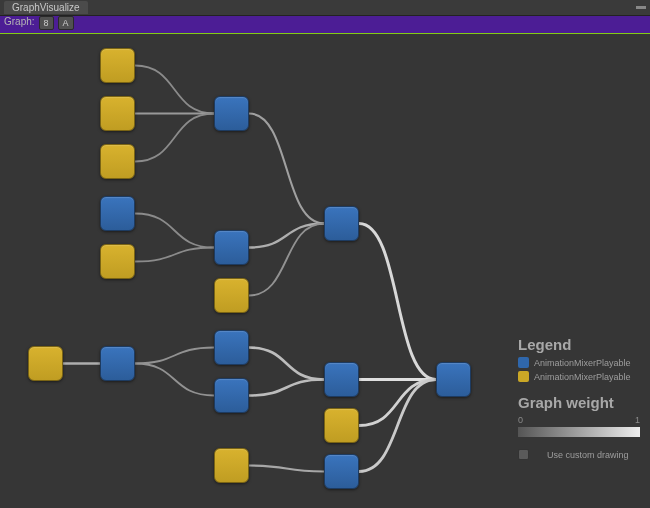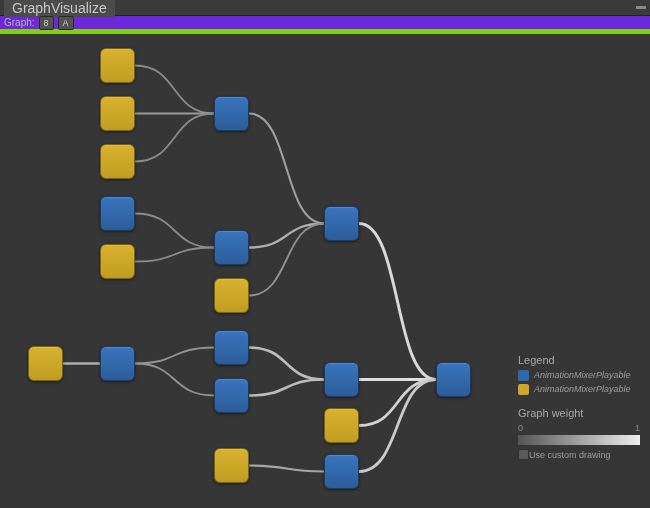--- a/index.html
+++ b/index.html
@@ -19,39 +19,38 @@
     border-bottom: 1px solid #222;
     display: flex;
     align-items: center;
     padding: 0 4px;
   }
   .titlebar .tab {
     background: #4b4b4b;
     padding: 1px 8px;
     color: #c8c8c8;
     border-radius: 2px 2px 0 0;
-    font-size: 14px;
+    font-size: 10px;
   }
   .titlebar .winbtns {
     margin-left: auto;
     display: flex;
     gap: 4px;
     align-items: center;
   }
   .titlebar .winbtn {
     width: 10px;
     height: 3px;
     background: #888;
   }
   .toolbar {
     height: 18px;
-    background: #6d28d9;
-    border-bottom: 5px solid #84cc16;
-    display: flex;
-    align-items: center;
+    background: #4c1d95;
+    border-bottom: 1px solid #84cc16;
+    display: flex;
     padding: 0 4px;
     gap: 4px;
     font-size: 10px;
   }
   .toolbar .label { color: #b4b4b4; }
   .toolbar .field {
     background: #515151;
     border: 1px solid #2a2a2a;
     border-radius: 2px;
     padding: 0 4px;
@@ -86,54 +85,54 @@
   .node.clip  { background: linear-gradient(#d8b22e, #c09d22); border: 1px solid #7a6414; }
   .legend {
     position: absolute;
     right: 10px;
     bottom: 48px;
     width: 122px;
     color: #9d9d9d;
     font-size: 9px;
   }
   .legend h4 {
-    font-size: 11px;
-    font-weight: normal;
+    font-size: 15px;
+    font-weight: bold;
     color: #a8a8a8;
     margin-bottom: 4px;
   }
   .legend .row {
     display: flex;
+    align-items: center;
     gap: 5px;
     margin-bottom: 3px;
-    font-style: italic;
   }
   .legend .sw {
     width: 11px;
     height: 11px;
     border-radius: 2px;
   }
   .legend .sw.mixer { background: #2f67ac; }
   .legend .sw.clip  { background: #caa726; }
   .legend .edgew { margin-top: 12px; }
   .legend .scale {
     display: flex;
     justify-content: space-between;
     color: #8a8a8a;
     margin-bottom: 2px;
   }
   .legend .gradbar {
     height: 10px;
     background: linear-gradient(to right, #555, #eee);
   }
   .legend .checkbox-row {
-    margin-top: 4px;
-    display: flex;
-    align-items: center;
-    gap: 0;
+    margin-top: 12px;
+    display: flex;
+    align-items: center;
+    gap: 18px;
   }
   .legend .checkbox {
     width: 11px;
     height: 11px;
     background: #5a5a5a;
     border: 1px solid #333;
     border-radius: 2px;
   }
 </style>
 </head>

